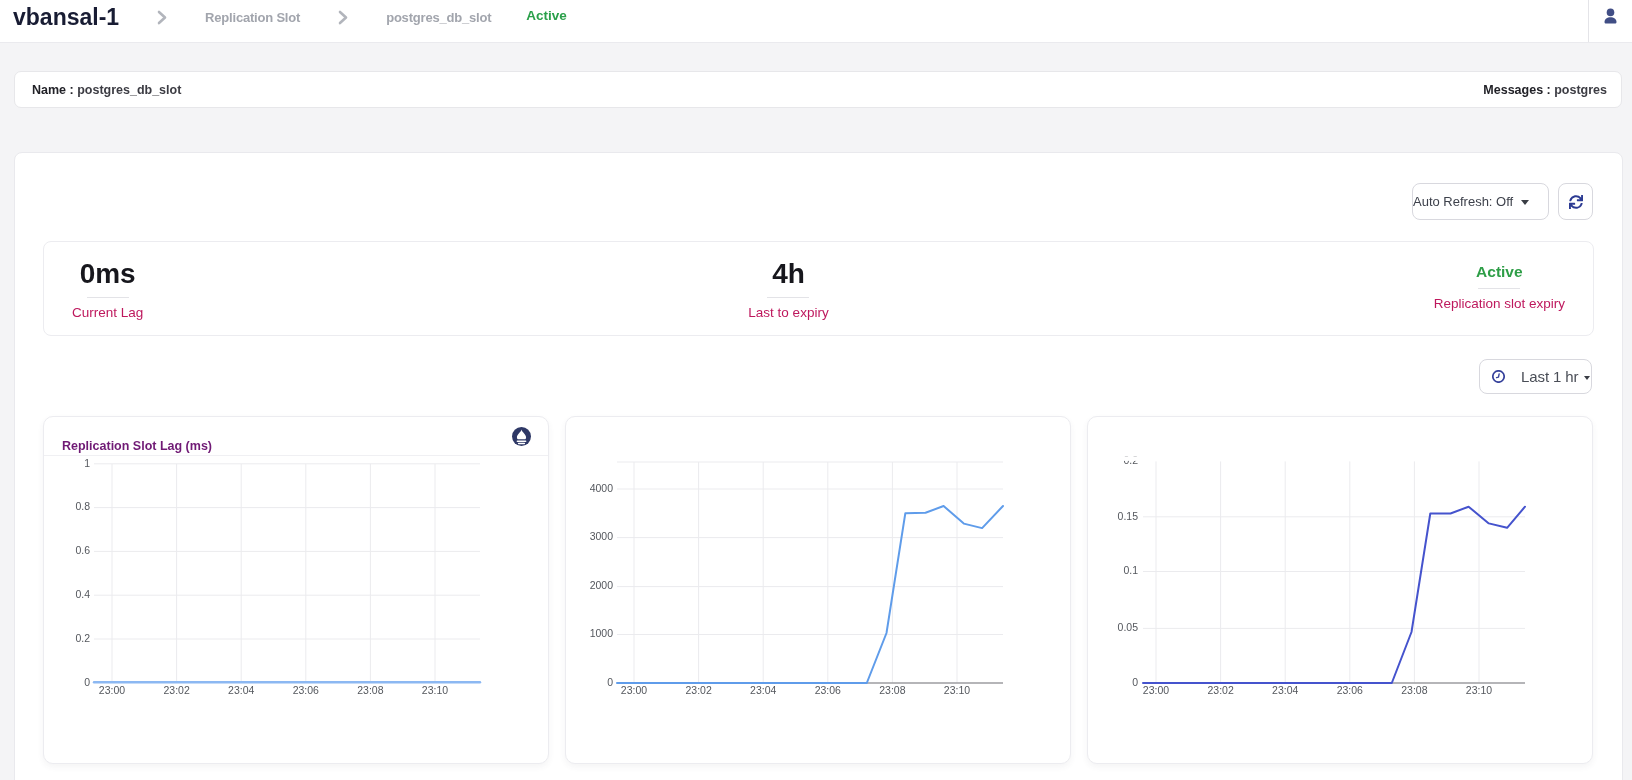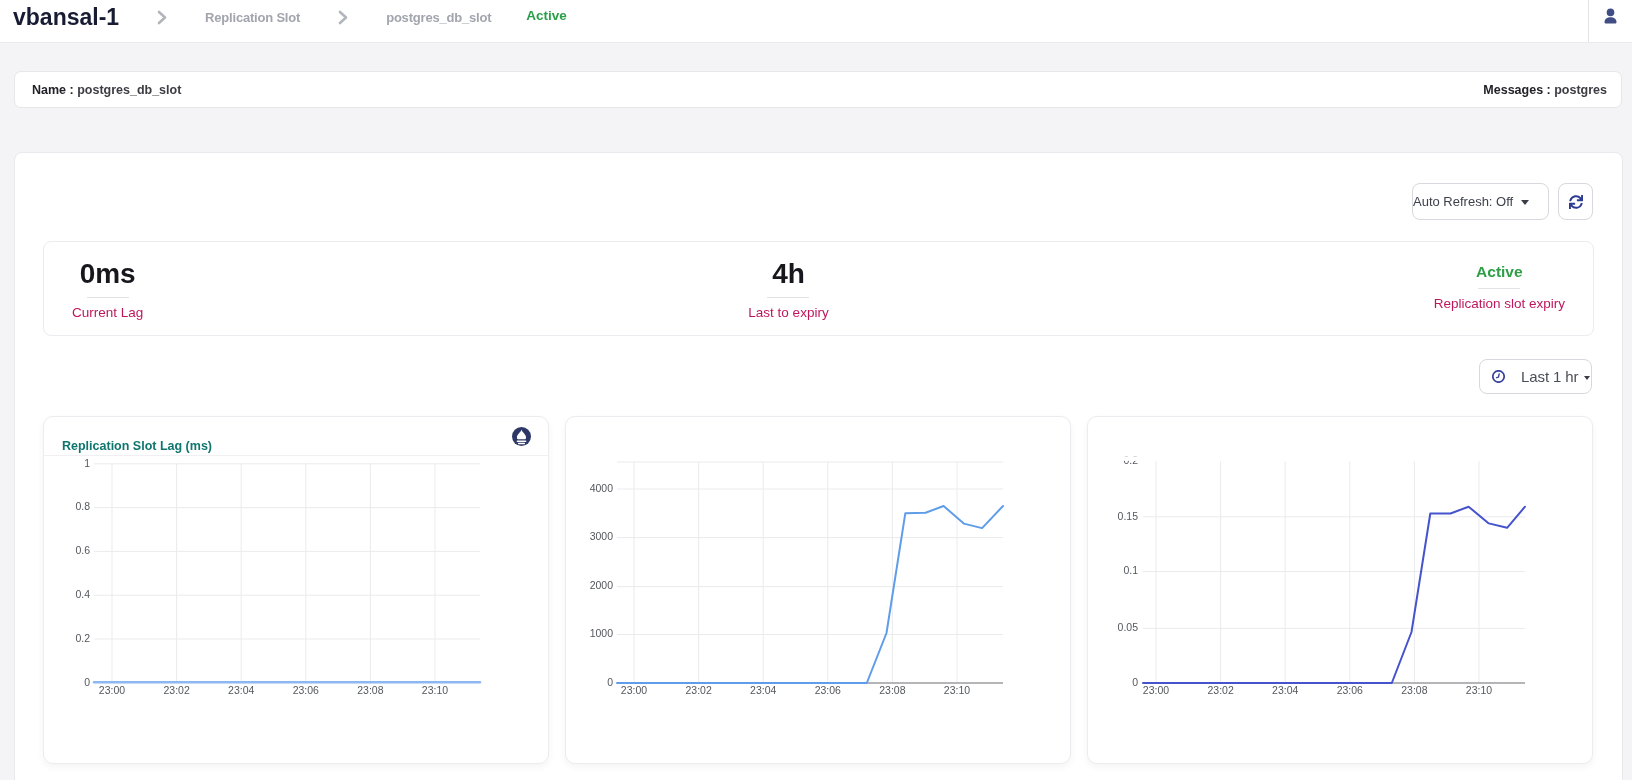--- a/index.html
+++ b/index.html
@@ -39,21 +39,21 @@
   .timerow { position:absolute; right:30px; top:206px; }
   .btn-time { width:113px; height:35px; padding:0 12px; font-size:15px; letter-spacing:-0.1px; }
   .btn-time svg { flex-shrink:0; }
   .btn-time .txt { color:#4a4e57; margin-left:16px; }
   .btn-time .caret { margin-left:6px; border-left-width:3.5px; border-right-width:3.5px; border-top-width:4.5px; }
   .charts { position:absolute; left:28px; top:263px; display:flex; gap:16px; }
   .ccard { width:506px; height:348px; background:#fff; border:1px solid #ececf0; border-radius:10px;
            box-shadow:0 3px 6px rgba(60,64,90,.06); position:relative; }
   .chead { height:39px; border-bottom:1px solid #f0f0f3; display:flex; align-items:center;
            justify-content:space-between; padding:0 17px 0 18px; }
-  .chead .t { font-size:12.5px; font-weight:bold; color:#0f766e;margin-top:20px; }
+  .chead .t { font-size:12.5px; font-weight:bold; color:#701a75;margin-top:20px; }
   .cbody { position:absolute; left:0; top:38px; width:504px; height:250px; overflow:hidden; }
 </style>
 </head>
 <body>
 
 <div class="hdr">
   <div class="crumbs">
     <span class="cr-main">vbansal-1</span>
     <svg class="chev" width="10" height="15" viewBox="0 0 10 15">
         <path d="M2 2 L8 7.5 L2 13" fill="none" stroke="#b2b5bc" stroke-width="2.6" stroke-linecap="round" stroke-linejoin="round"></path>

